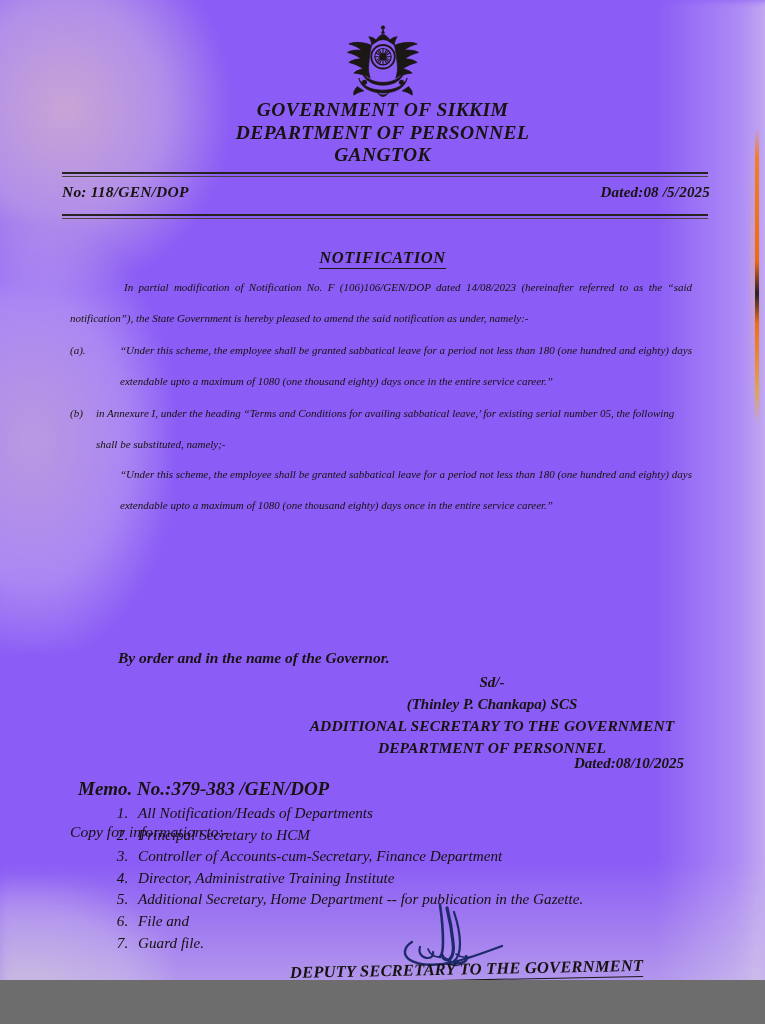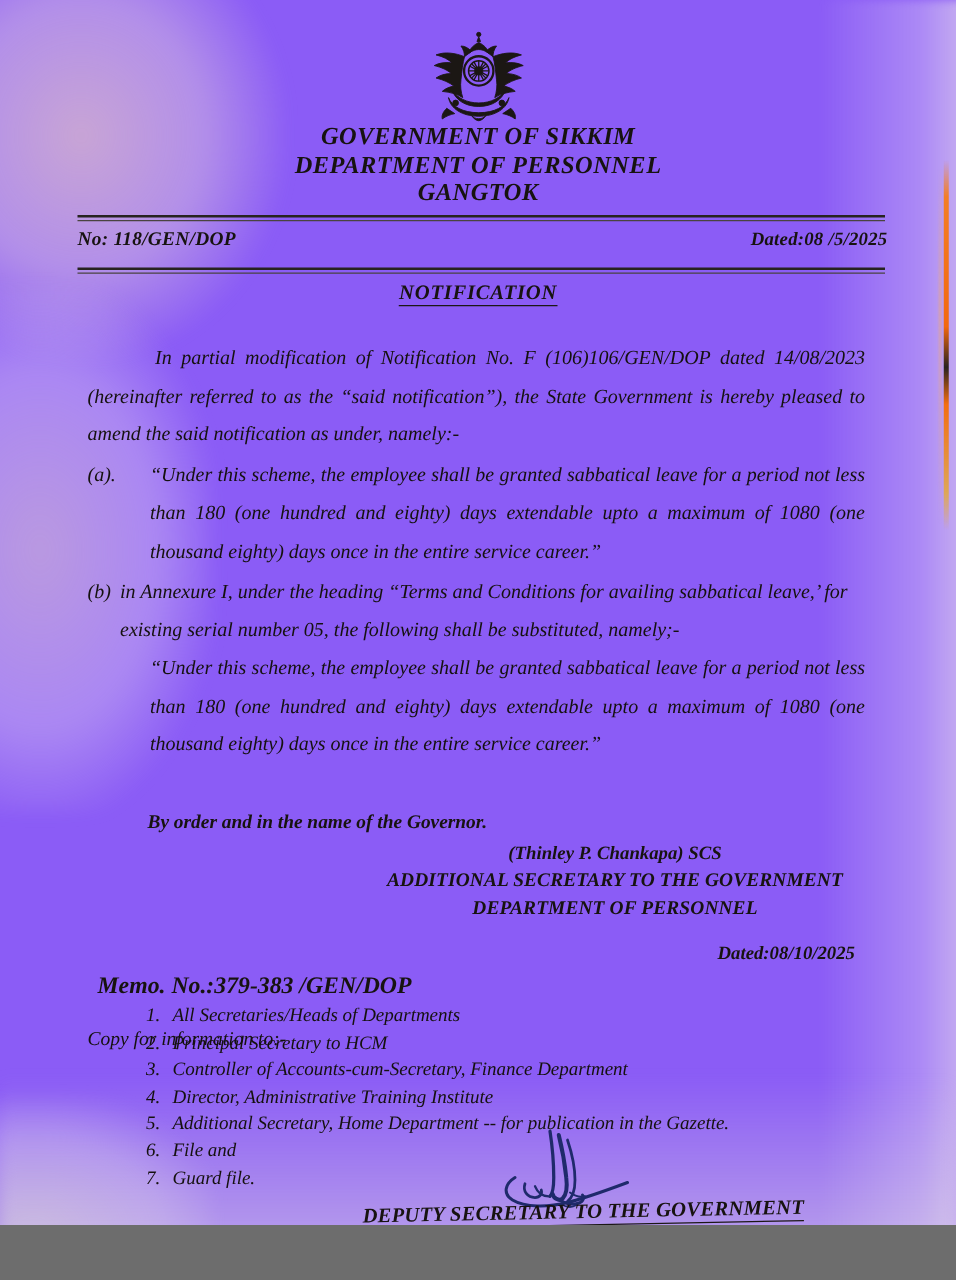--- a/index.html
+++ b/index.html
@@ -93,32 +93,32 @@
   .refno{
     font-family:"Liberation Serif", serif;
     font-weight:bold;font-size:15.5px;letter-spacing:.2px;color:#171310;
   }
   .refdate{
     font-family:"Liberation Serif", serif;
     font-weight:bold;font-size:15px;letter-spacing:.2px;color:#171310;
   }
 
   .notif{
-    position:absolute;left:0;top:224px;width:765px;text-align:center;
+    position:absolute;left:0;top:248px;width:765px;text-align:center;
   }
   .notif span{
     font-family:"Liberation Serif", serif;
     font-weight:bold;font-size:16.5px;letter-spacing:.6px;
     border-bottom:1.6px solid #1b1715;padding-bottom:1px;color:#171310;
   }
 
   .body{
     position:absolute;left:70px;top:272px;width:622px;
     font-family:"Liberation Serif", serif;
-    font-size:16px;
+    font-size:11px;
     line-height:30.5px;
     color:#15110f;
   }
   .para{margin:0;text-align:justify;text-indent:54px;}
 
   .clause{position:relative;margin-top:2px;}
   .clause-head{
     display:block;padding-left:22px;text-indent:0;
     position:relative;
   }
@@ -285,34 +285,35 @@
           <span class="txt">in Annexure I, under the heading “Terms and Conditions for availing sabbatical leave,’ for existing serial number 05, the following shall be substituted, namely;-</span>
         </span>
         <span class="clause-quote">“Under this scheme, the employee shall be granted sabbatical leave for a period not less than 180 (one hundred and eighty) days extendable upto a maximum of 1080 (one thousand eighty) days once in the entire service career.”</span>
       </div>
 
     </div>
 
     <div class="byorder">By order and in the name of the Governor.</div>
 
     <div class="signblock">
+      <div class="sd">Sd/-</div>
       <div class="signer">(Thinley P. Chankapa) SCS</div>
       <div class="desig">ADDITIONAL SECRETARY TO THE GOVERNMENT</div>
       <div class="desig">DEPARTMENT OF PERSONNEL</div>
     </div>
 
     <div class="memorow">
       <div class="memono">Memo. No.:379-383 /GEN/DOP</div>
       <div class="memodate">Dated:08/10/2025</div>
     </div>
 
     <div class="copyto">Copy for information to:-</div>
 
     <ol class="dist">
-      <li>All Secretaries/Heads of Departments</li>
+      <li>All Notification/Heads of Departments</li>
       <li>Principal Secretary to HCM</li>
       <li>Controller of Accounts-cum-Secretary, Finance Department</li>
       <li>Director, Administrative Training Institute</li>
       <li>Additional Secretary, Home Department -- for publication in the Gazette.</li>
       <li>File and</li>
       <li>Guard file.</li>
     </ol>
 
     <div class="signature">
       <svg width="150" height="78" viewBox="0 0 150 78" aria-hidden="true">

